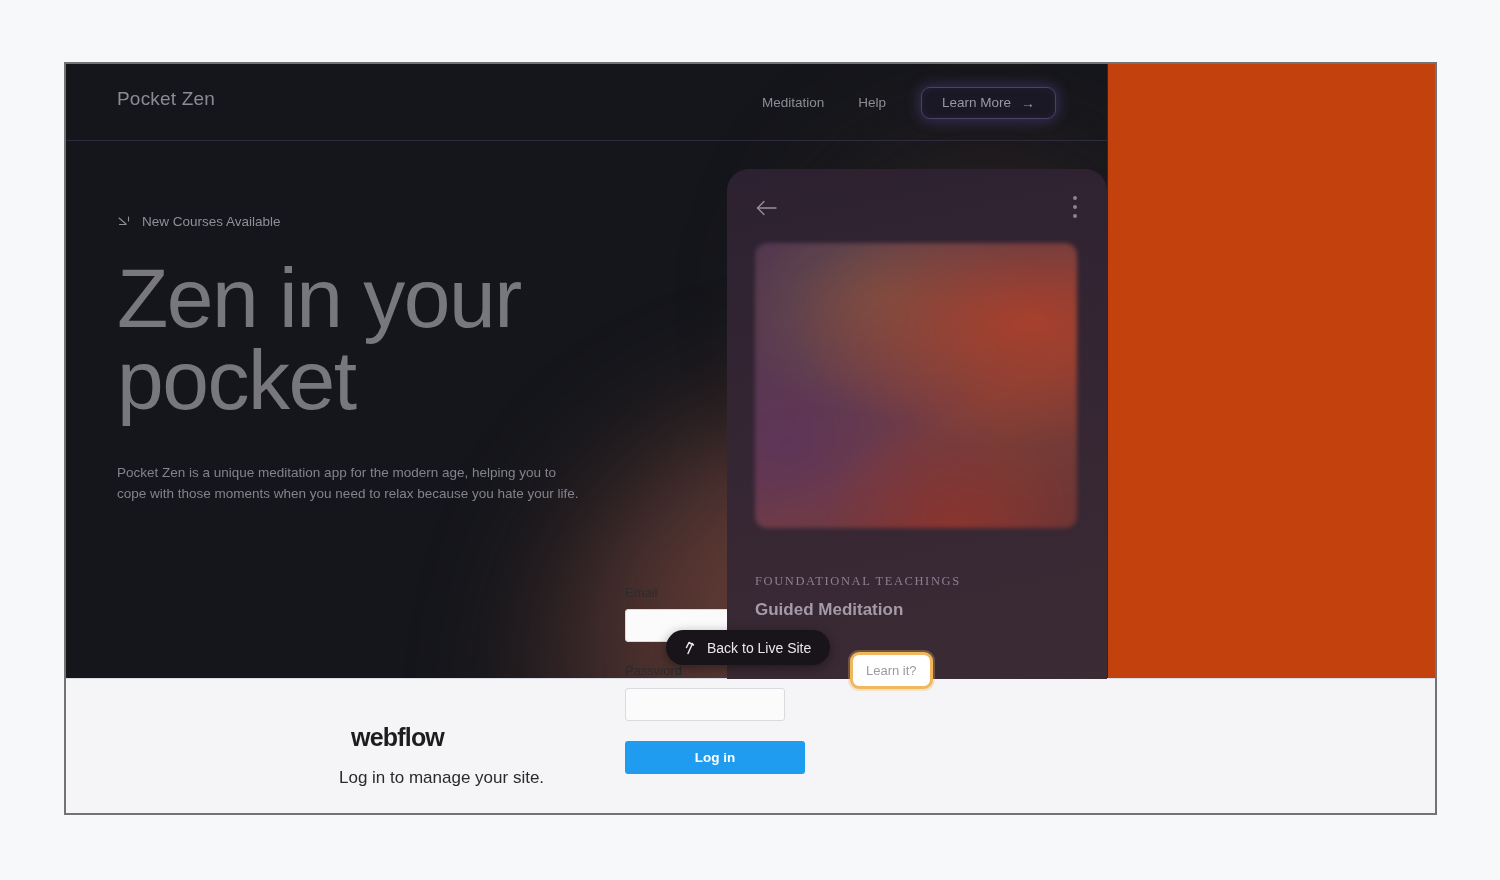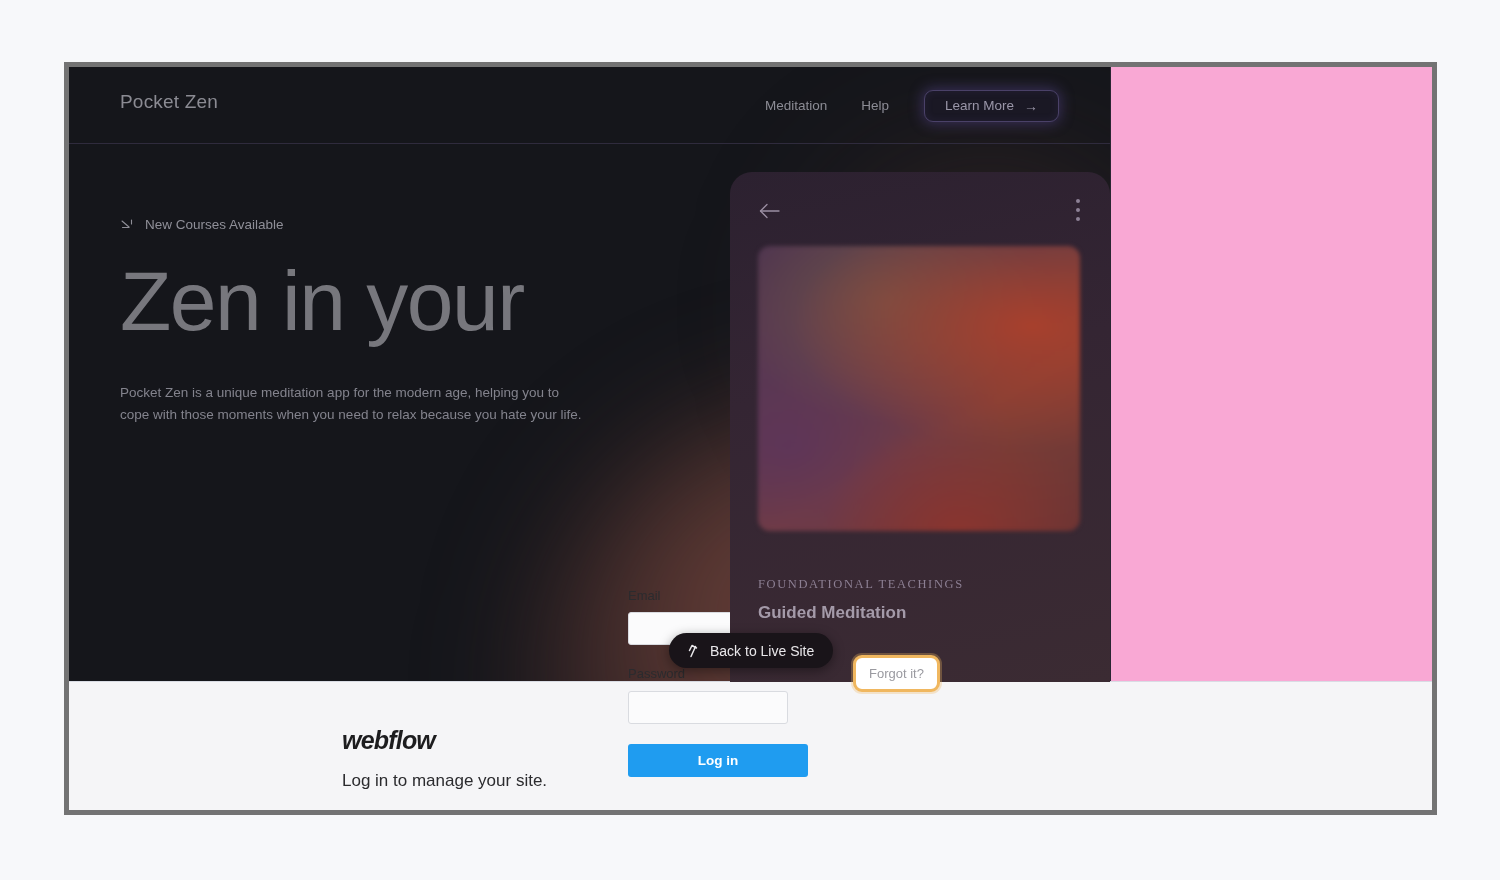--- a/index.html
+++ b/index.html
@@ -8,22 +8,22 @@
     background: #f7f8fa;
     font-family: "Liberation Sans", sans-serif;
     overflow: hidden;
   }
 
   
   #designer-canvas {
     position: absolute;
     left: 64px; top: 62px;
     width: 1373px; height: 753px;
-    background: #f9a8d4;
-    border: 5px solid #737373;
+    background: #c2410c;
+    border: 2px solid #737373;
     overflow: hidden;
   }
 
   
   #site-viewport {
     position: absolute;
     left: 0; top: 0;
     width: 1041px; height: 751px;
     overflow: hidden;
   }
@@ -206,22 +206,22 @@
   #login-bar {
     position: absolute;
     left: 0; top: 614px;
     width: 1371px; height: 137px;
     background: #f5f5f7;
     border-top: 1px solid #d9dce4;
     display: flex; align-items: center;
   }
   #wf-block { position: absolute; left: 273px; top: 44px; }
   #wf-logo {
-    font-size: 25px; font-weight: 700; font-style: italic;
-    color: #1d1d1f; letter-spacing: -0.8px;
+    font-size: 25px; font-weight: 700; 
+    color: #1d1d1f; letter-spacing: -0.8px; margin-left: 12px;
   }
   #wf-tagline {
     margin-top: 16px;
     font-size: 17px; color: #2b2b2e;
   }
   #login-form {
     position: absolute; left: 559px; top: 0;
     display: flex; align-items: flex-end; gap: 20px;
     height: 137px;
   }
@@ -299,20 +299,21 @@
               <line x1="2" y1="3" x2="9" y2="9"></line>
               <line x1="2.5" y1="9.5" x2="9" y2="9.5"></line>
               <line x1="11.5" y1="2" x2="11.5" y2="6"></line>
             </g>
           </svg>
           <span>New Courses Available</span>
         </div>
 
         <h1 id="hero-title">
           <span>Zen in your</span><br>
+          <span>pocket</span>
         </h1>
 
         <p id="hero-sub">Pocket Zen is a unique meditation app for the modern age, helping you to cope with those moments when you need to relax because you hate your life.</p>
 
       </div>
 
       <div id="phone">
         <div id="phone-topbar">
           <svg id="phone-back" viewBox="0 0 22 18">
             <g stroke="#9b8ea2" stroke-width="1.3" fill="none" stroke-linecap="round" stroke-linejoin="round">
@@ -363,21 +364,21 @@
           <label class="field-label">Email</label>
           <input class="field-input" type="text" id="email-input" placeholder="" style="">
         </div>
 
         <div class="field-group" id="password-group">
           <div id="password-header">
             <label class="field-label" style="margin-bottom:0">Password</label>
           </div>
           <input class="field-input" type="password" id="password-input" placeholder="" style="">
           <div id="forgot-highlight">
-            <a id="forgot-link" href="#">Forgot it?</a>
+            <a id="forgot-link" href="#">Learn it?</a>
           </div>
         </div>
 
         <button id="login-btn">Log in</button>
       </div>
     </div>
   </div>
 </div>
 
 </body></html>

